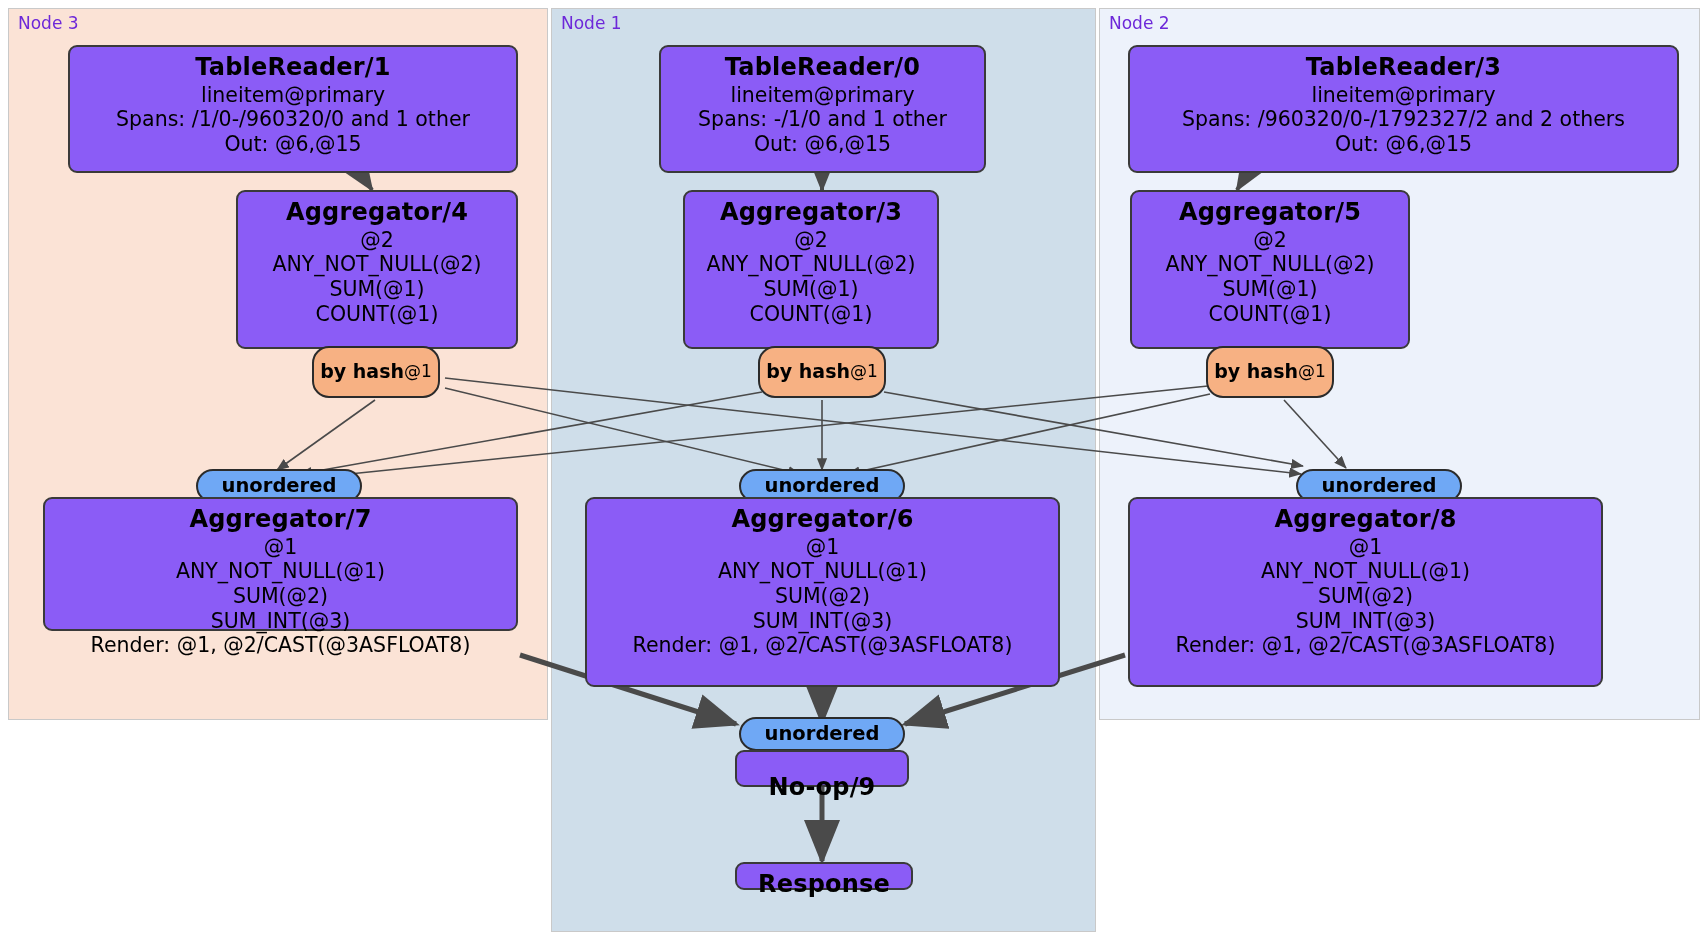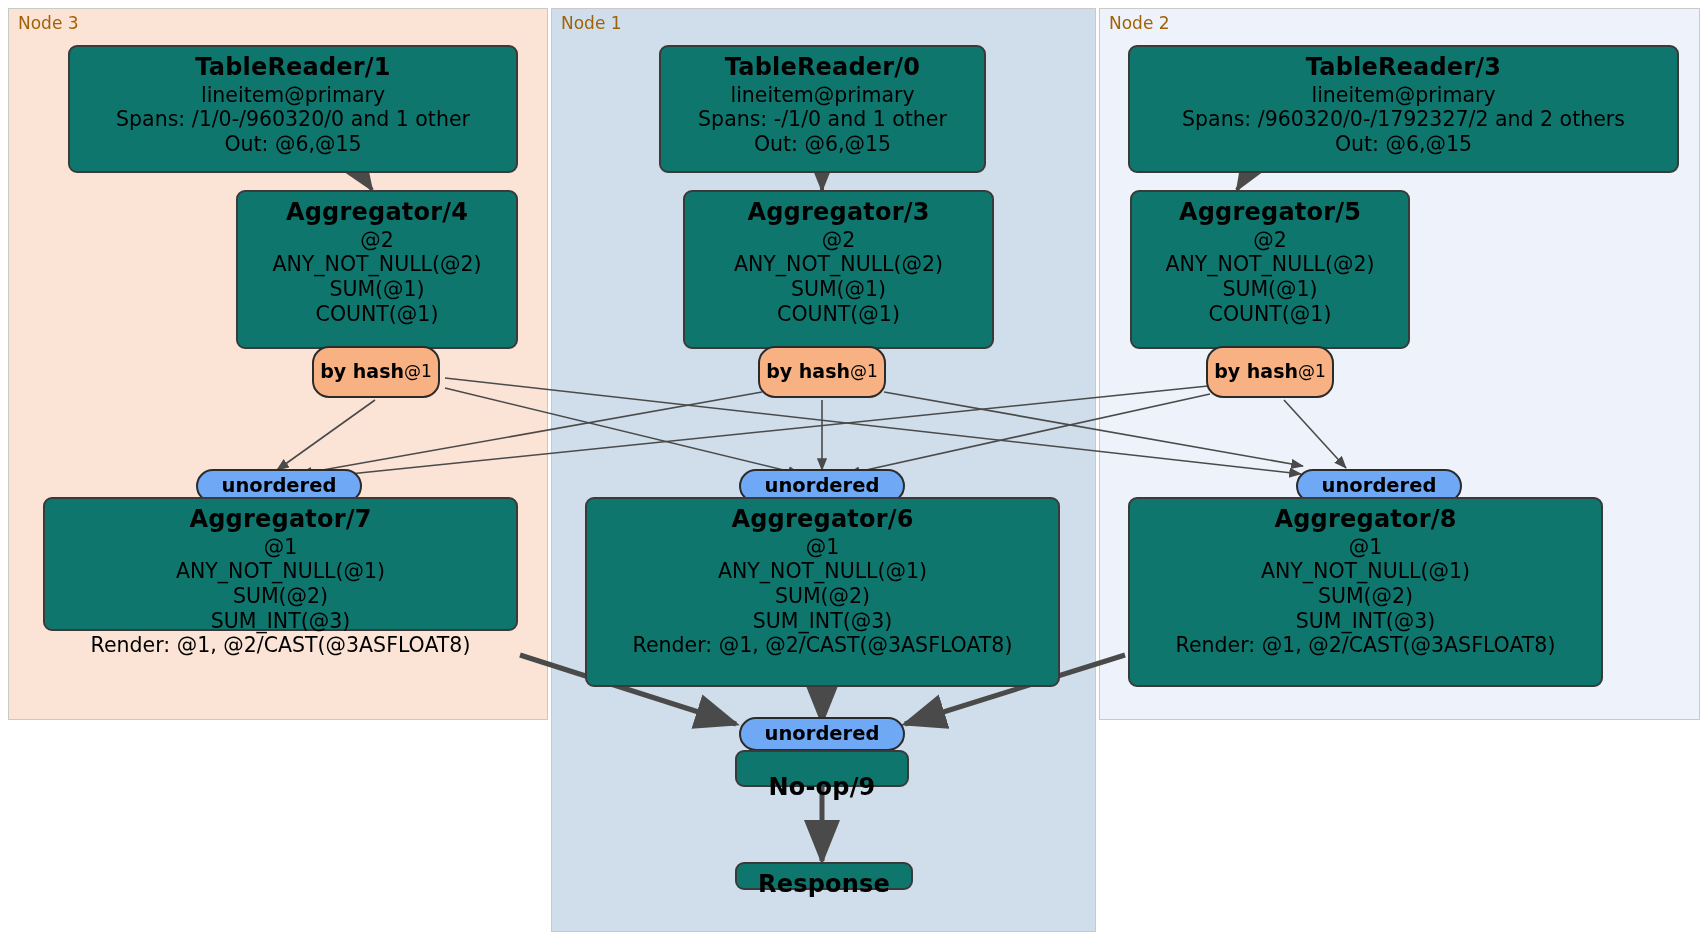--- a/index.html
+++ b/index.html
@@ -8,30 +8,30 @@
     background:#ffffff;
     font-family:"DejaVu Sans","Liberation Sans",sans-serif;
     overflow:hidden;
   }
   #stage{position:relative;width:1708px;height:940px;}
 
   
   .region{position:absolute;border:1px solid #c9c9c9;box-sizing:border-box;}
   .region-label{
     position:absolute;left:9px;top:4px;
-    font-size:17px;color:#a16207;white-space:nowrap;
+    font-size:17px;color:#6d28d9;white-space:nowrap;
   }
   #region-node3{left:8px;  top:8px;  width:540px; height:712px; background:#fbe3d6;}
   #region-node1{left:551px;top:8px;  width:545px; height:924px; background:#cfdeea;}
   #region-node2{left:1099px;top:8px; width:601px; height:712px; background:#edf2fb;}
 
   
   .proc{
     position:absolute;box-sizing:border-box;
-    background:#0f766e;border:2px solid #3a3a3a;border-radius:9px;
+    background:#8b5cf6;border:2px solid #3a3a3a;border-radius:9px;
     text-align:center;color:#000;
     padding-top:6px;
     line-height:1.20;
     font-size:20.5px;
   }
   .proc .ttl{font-weight:bold;font-size:24px;letter-spacing:.2px;display:block;margin-bottom:1px;}
   .proc .ln{display:block;white-space:nowrap;}
 
   
   .pill{
@@ -128,21 +128,21 @@
     <span class="ln">Render: @1, @2/CAST(@3ASFLOAT8)</span>
   </div>
 
   <div class="proc" style="left:659px;top:45px;width:327px;height:128px;">
     <span class="ttl">TableReader/0</span>
     <span class="ln">lineitem@primary</span>
     <span class="ln">Spans: -/1/0 and 1 other</span>
     <span class="ln">Out: @6,@15</span>
   </div>
 
-  <div class="proc" style="left:683px;top:190px;width:311px;height:159px;">
+  <div class="proc" style="left:683px;top:190px;width:256px;height:159px;">
     <span class="ttl">Aggregator/3</span>
     <span class="ln">@2</span>
     <span class="ln">ANY_NOT_NULL(@2)</span>
     <span class="ln">SUM(@1)</span>
     <span class="ln">COUNT(@1)</span>
   </div>
 
   <div class="pill hash" style="left:758px;top:346px;width:128px;height:52px;">
     <span>by hash</span>
     <span class="sub">@1</span>

